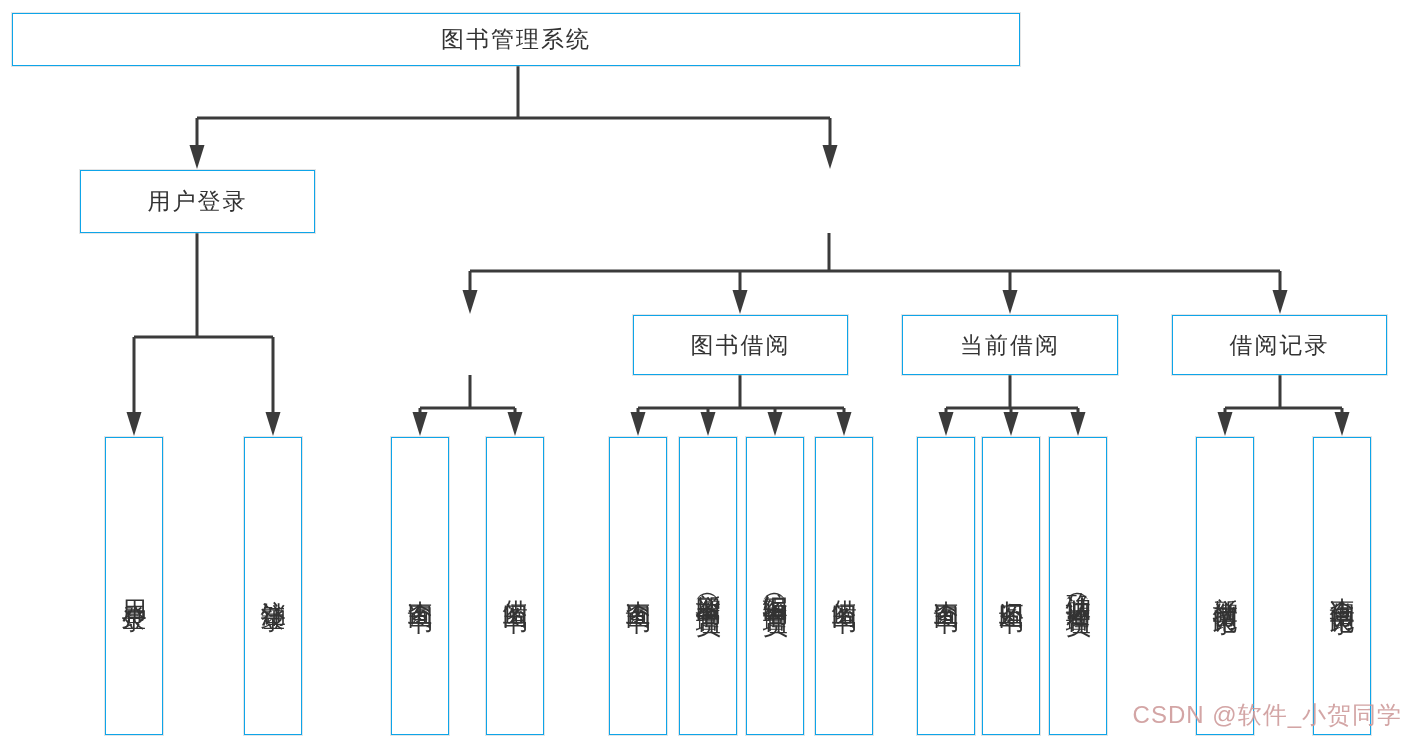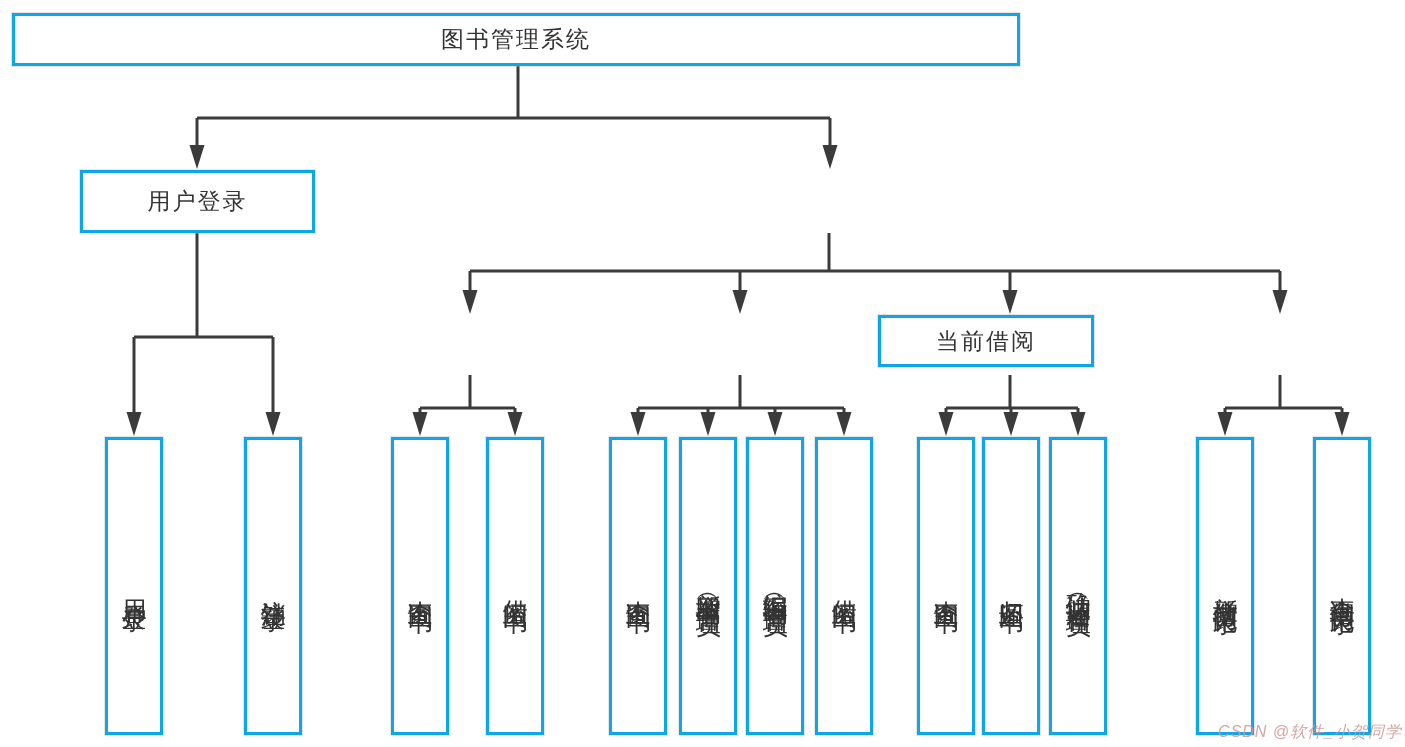--- a/index.html
+++ b/index.html
@@ -8,46 +8,45 @@
     width: 1405px; height: 747px;
     font-family: "Liberation Sans", "DejaVu Sans", sans-serif;
     position: relative; overflow: hidden;
     color: #333333;
   }
   .stage { position: absolute; left: 0; top: 0; width: 1405px; height: 747px; }
   svg.connectors { position: absolute; left: 0; top: 0; z-index: 1; }
   .box {
     position: absolute; z-index: 2;
     background: #ffffff;
-    border: 3px solid #0ea5e9;
+    border: 1px solid #0ea5e9;
     display: flex; align-items: center; justify-content: center;
     box-shadow: 0 0 0 1px rgba(180,180,180,0.35);
   }
   .hlabel {
     font-size: 23px;
     letter-spacing: 2px;
     color: #333333;
     white-space: nowrap;
   }
   .vlabel {
     writing-mode: vertical-rl;
     text-orientation: mixed;
     font-size: 25px;
     letter-spacing: 3px;
     line-height: 1.1;
     color: #333333;
     white-space: nowrap;
   }
   .watermark {
-    position: absolute; right: 3px; bottom: 4px; z-index: 3;
-    font-size: 16px;
+    position: absolute; right: 3px; bottom: 16px; z-index: 3;
+    font-size: 24px;
     color: rgba(205, 152, 152, 0.88);
     letter-spacing: 1px;
     white-space: nowrap;
-    font-style: italic;
   }
 </style>
 </head>
 <body>
 
 <div class="stage">
 
   <svg class="connectors" width="1405" height="747" viewBox="0 0 1405 747">
     <g stroke="#3b3b3b" stroke-width="3" fill="none">
 
@@ -89,22 +88,28 @@
   </svg>
 
   <div class="box" style="left:12px; top:13px; width:1008px; height:53px">
     <span class="hlabel">图书管理系统</span>
   </div>
 
   <div class="box" style="left:80px; top:170px; width:235px; height:63px">
     <span class="hlabel">用户登录</span>
   </div>
 
-  <div class="box" style="left:878px; top:315px; width:216px; height:52px">
+  <div class="box" style="left:633px; top:315px; width:215px; height:60px">
+    <span class="hlabel">图书借阅</span>
+  </div>
+  <div class="box" style="left:902px; top:315px; width:216px; height:60px">
     <span class="hlabel">当前借阅</span>
+  </div>
+  <div class="box" style="left:1172px; top:315px; width:215px; height:60px">
+    <span class="hlabel">借阅记录</span>
   </div>
 
   <div class="box" style="left:105px; top:437px; width:58px; height:298px">
     <span class="vlabel">用户登录</span>
   </div>
   <div class="box" style="left:244px; top:437px; width:58px; height:298px">
     <span class="vlabel">注销登录</span>
   </div>
 
   <div class="box" style="left:391px; top:437px; width:58px; height:298px">

